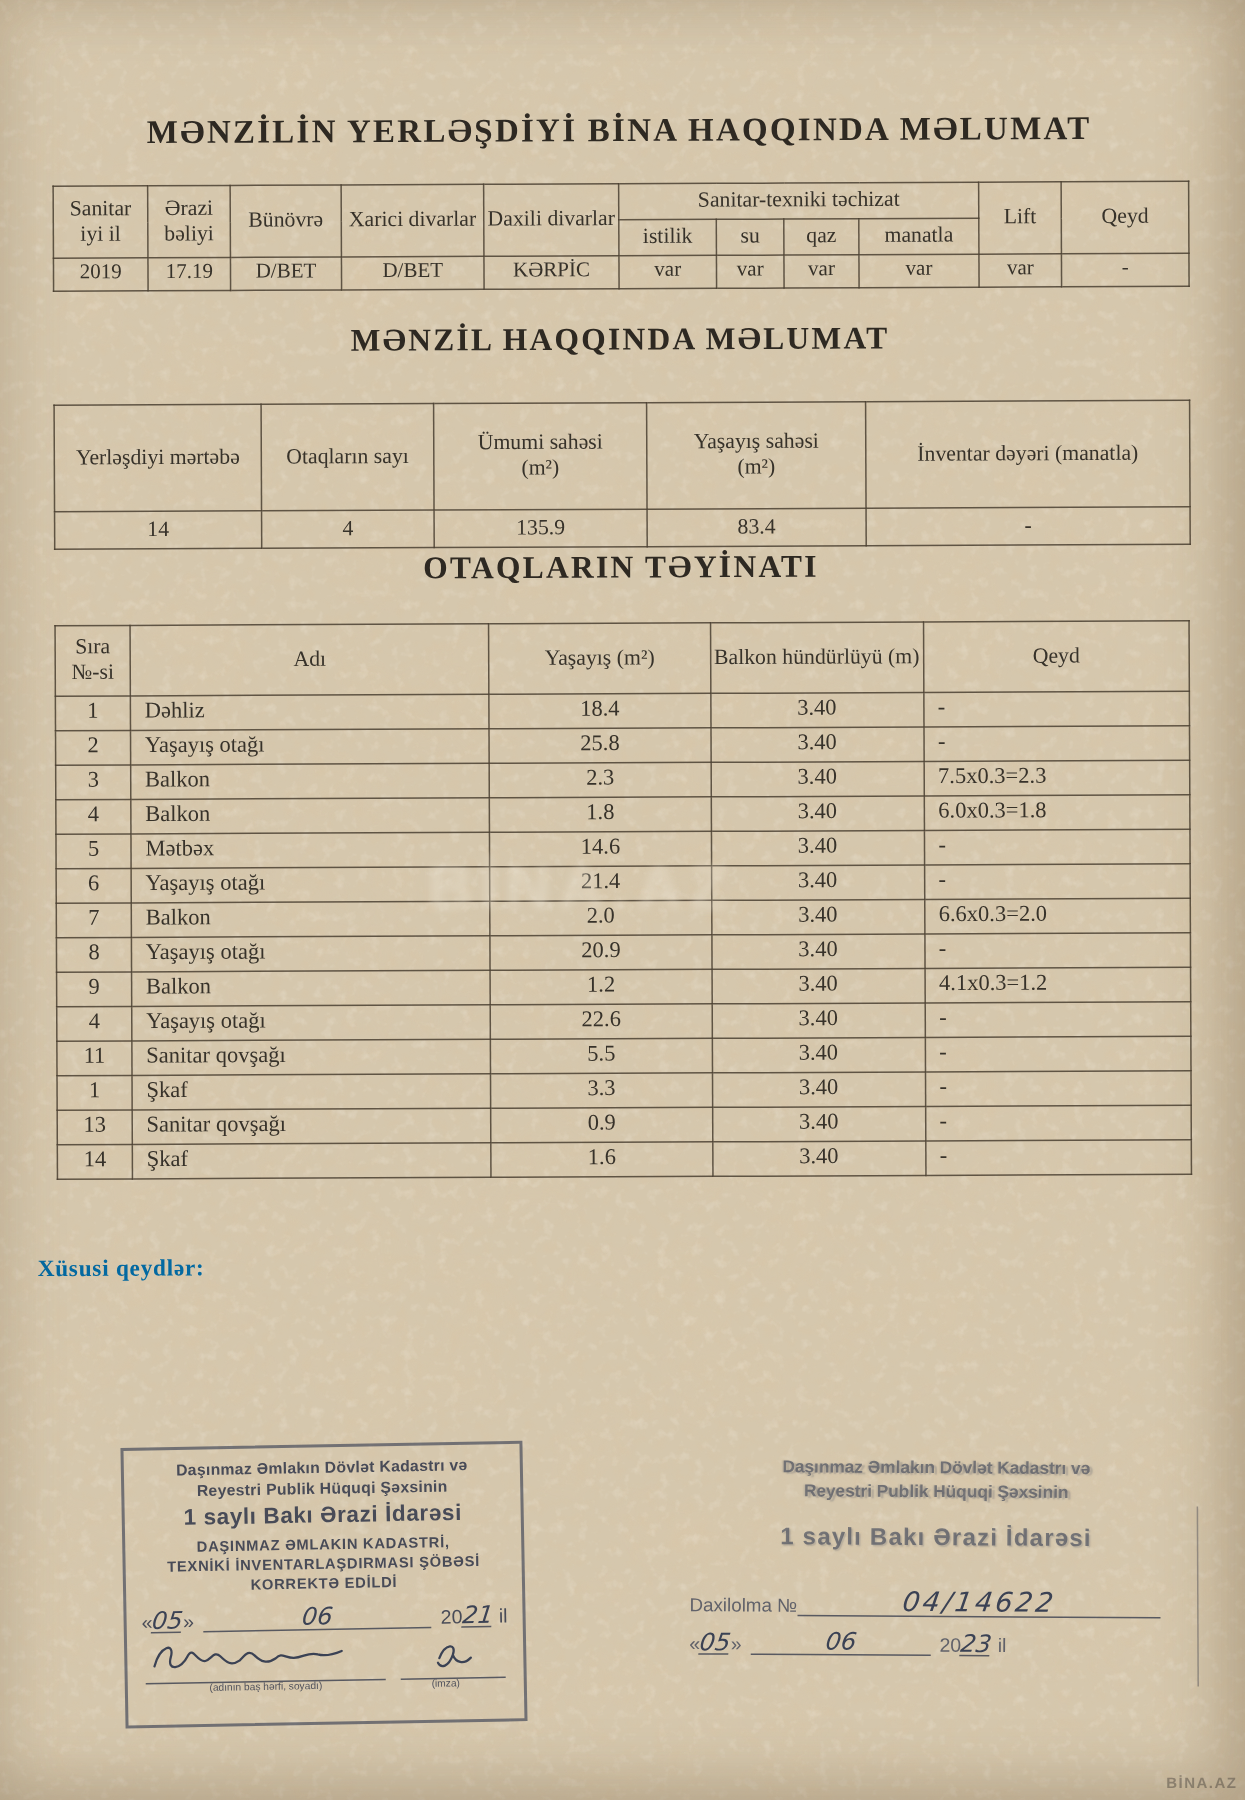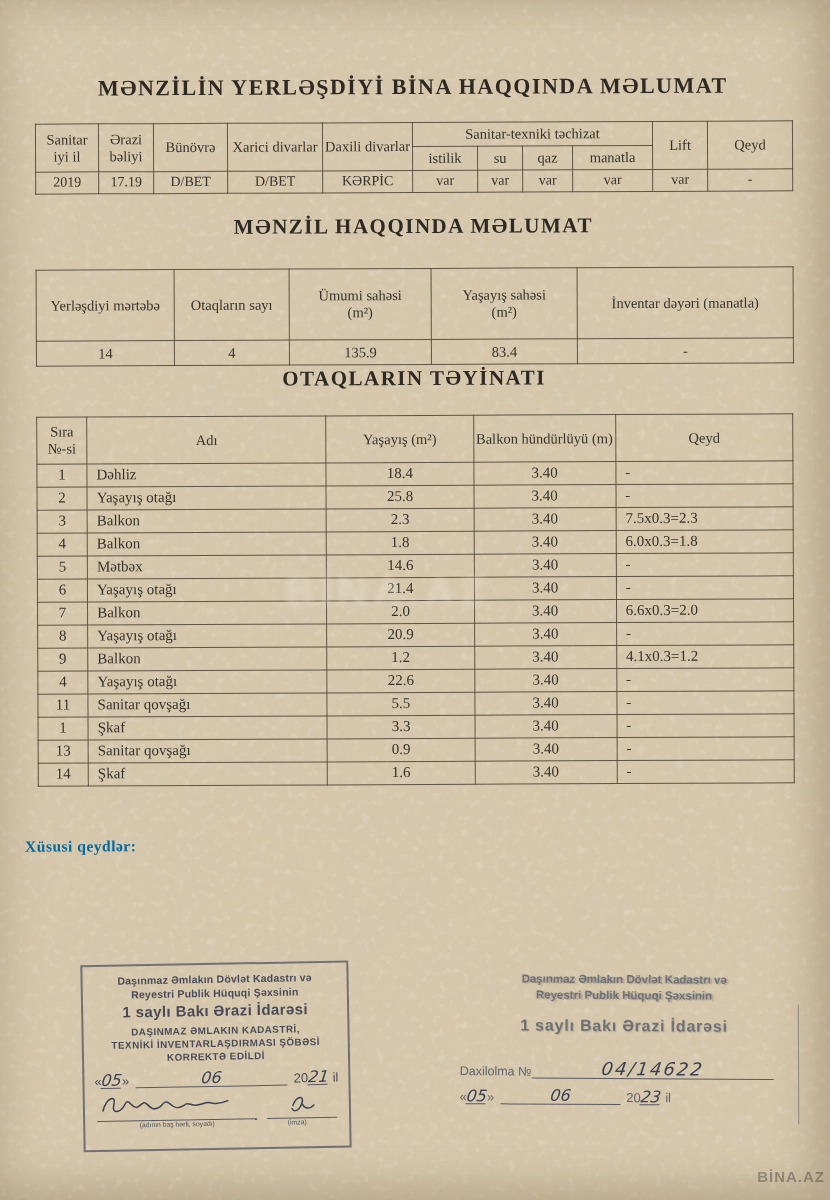--- a/index.html
+++ b/index.html
@@ -68,22 +68,22 @@
   .sr-entry{margin-top:26px;text-align:left;padding-left:14px;font-size:12.5px;
         color:rgba(76,80,94,.85);display:flex;align-items:flex-end;}
   .sr-entry .u{flex:1;margin-right:28px;text-align:center;}
   .sr-entry .hw-num{font-size:18px;letter-spacing:2px;line-height:15px;}
   .sr-date{margin-top:10px;text-align:left;padding-left:14px;font-size:13px;
         color:rgba(76,80,94,.85);display:flex;align-items:flex-end;}
   .sr-date .fill-mid{max-width:120px;}
   .stamp-edge{position:absolute;left:796px;top:1006px;height:120px;width:0;
         border-left:1.5px solid rgba(70,72,84,.45);}
 
-  .wm-corner{position:absolute;right:5px;bottom:15px;z-index:5;
-        font-family:"Liberation Sans",sans-serif;font-weight:bold;font-size:15px;
+  .wm-corner{position:absolute;right:5px;bottom:5px;z-index:5;
+        font-family:"Liberation Sans",sans-serif;font-weight:bold;font-size:10px;
         letter-spacing:1px;color:rgba(60,56,50,.42);}
   .wm-mid{position:absolute;left:285px;top:568px;z-index:3;pointer-events:none;
         font-family:"Liberation Sans",sans-serif;font-weight:bold;font-size:42px;
         letter-spacing:5px;color:rgba(238,230,214,.4);filter:blur(3px);}
   .q{color:inherit;}
 </style>
 </head>
 <body>
 
 <div class="page">

